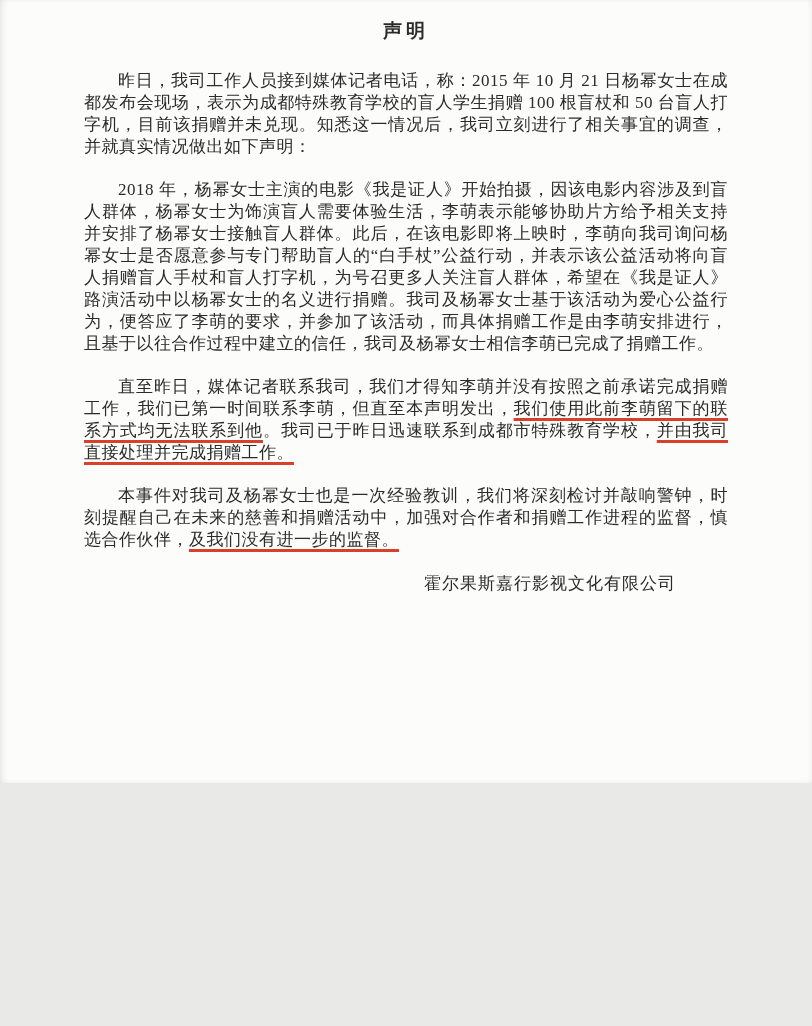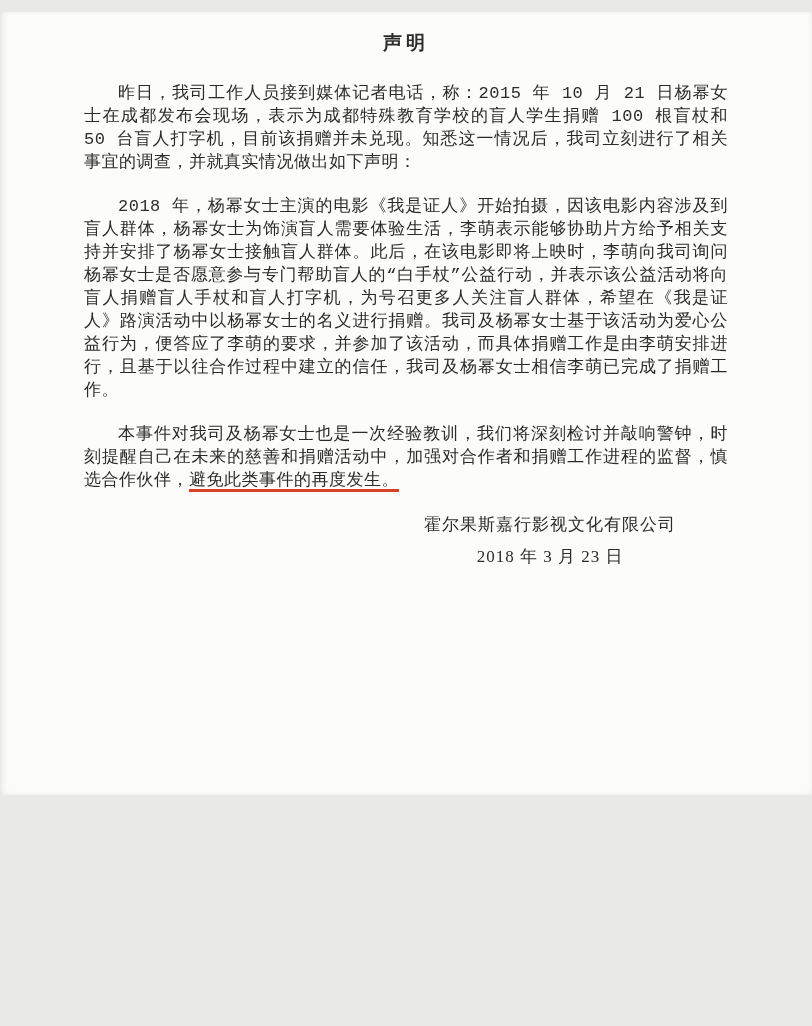--- a/index.html
+++ b/index.html
@@ -1,19 +1,19 @@
 <!DOCTYPE html>
 <html><head>
 <meta charset="utf-8">
 <style>
   html, body { margin:0; padding:0; background:#e9e9e7; }
   .page {
     position:relative;
     width:812px; height:783px;
-    margin:12px auto;
+    margin:0 auto;
     box-sizing:border-box;
     padding:12px 84px 0 84px;
     background:#fcfcfa;
     color:#2b2b2b;
     font-family:"Liberation Serif","DejaVu Serif",serif;
     overflow:hidden;
     box-shadow:inset 4px 0 8px -4px rgba(0,0,0,.15), inset -3px 0 6px -4px rgba(0,0,0,.1);
   }
   .doc-title {
     text-align:center;
@@ -23,21 +23,21 @@
     margin:6px 0 26px 0;
   }
   p.para {
     font-size:17px;
     line-height:22px;
     letter-spacing:0.5px;
     text-indent:2em;
     text-align:justify;
     margin:0 0 21px 0;
   }
-  .seg { text-decoration:none;font-family:Liberation Mono, monospace; }
+  .seg { text-decoration:none; }
   .u {
     text-decoration:underline;
     text-decoration-color:#d8402a;
     text-decoration-thickness:2.5px;
     text-underline-offset:4px;
   }
   .sig-block {
     width:max-content;
     margin:18px 52px 0 auto;
     text-align:center;
@@ -65,27 +65,27 @@
 
 <div class="page">
 
   <h1 class="doc-title">声明</h1>
 
   <p class="para"><span class="seg">昨日，我司工作人员接到媒体记者电话，称：2015 年 10 月 21 日杨幂女士在成都发布会现场，表示为成都特殊教育学校的盲人学生捐赠 100 根盲杖和 50 台盲人打字机，目前该捐赠并未兑现。知悉这一情况后，我司立刻进行了相关事宜的调查，并就真实情况做出如下声明：</span></p>
 
 
   <p class="para"><span class="seg">2018 年，杨幂女士主演的电影《我是证人》开始拍摄，因该电影内容涉及到盲人群体，杨幂女士为饰演盲人需要体验生活，李萌表示能够协助片方给予相关支持并安排了杨幂女士接触盲人群体。此后，在该电影即将上映时，李萌向我司询问杨幂女士是否愿意参与专门帮助盲人的“白手杖”公益行动，并表示该公益活动将向盲人捐赠盲人手杖和盲人打字机，为号召更多人关注盲人群体，希望在《我是证人》路演活动中以杨幂女士的名义进行捐赠。我司及杨幂女士基于该活动为爱心公益行为，便答应了李萌的要求，并参加了该活动，而具体捐赠工作是由李萌安排进行，且基于以往合作过程中建立的信任，我司及杨幂女士相信李萌已完成了捐赠工作。</span></p>
 
+  <p class="para"><span class="seg">直至昨日，媒体记者联系我司，我们才得知李萌并没有按照之前承诺完成捐赠工作，我们已第一时间联系李萌，但直至本声明发出，</span><span class="seg u">我们使用此前李萌留下的联系方式均无法联系到他</span><span class="seg">。我司已于昨日迅速联系到成都市特殊教育学校，</span><span class="seg u">并由我司直接处理并完成捐赠工作。</span></p>
 
 
-  <p class="para"><span class="seg">本事件对我司及杨幂女士也是一次经验教训，我们将深刻检讨并敲响警钟，时刻提醒自己在未来的慈善和捐赠活动中，加强对合作者和捐赠工作进程的监督，慎选合作伙伴，</span><span class="seg u">避免此类事件的再度发生。</span></p>
+  <p class="para"><span class="seg">本事件对我司及杨幂女士也是一次经验教训，我们将深刻检讨并敲响警钟，时刻提醒自己在未来的慈善和捐赠活动中，加强对合作者和捐赠工作进程的监督，慎选合作伙伴，</span><span class="seg u">及我们没有进一步的监督。</span></p>
 
   <div class="sig-block">
     <div class="sig-company">霍尔果斯嘉行影视文化有限公司</div>
-    <div class="sig-date">2018 年 3 月 23 日</div>
   </div>
 
   <svg class="stamp" viewBox="0 0 200 200" xmlns="http://www.w3.org/2000/svg" xmlns:xlink="http://www.w3.org/1999/xlink">
     <circle cx="100" cy="100" r="94" fill="none" stroke="#e2799f" stroke-width="6"></circle>
     <path id="sealArc" d="M 35,135 A 72,72 0 1 1 165,135" fill="none"></path>
     <text font-size="20" fill="#e2799f" letter-spacing="1" font-family="Liberation Serif, DejaVu Serif, serif">
       <textPath xlink:href="#sealArc" href="#sealArc" startOffset="2">霍尔果斯嘉行影视文化有限公司</textPath>
     </text>
     <polygon fill="#e2799f" points="100,74 106.2,91.5 124.7,92 110,103.2 115.3,121 100,110.5 84.7,121 90,103.2 75.3,92 93.8,91.5"></polygon>
   </svg>

